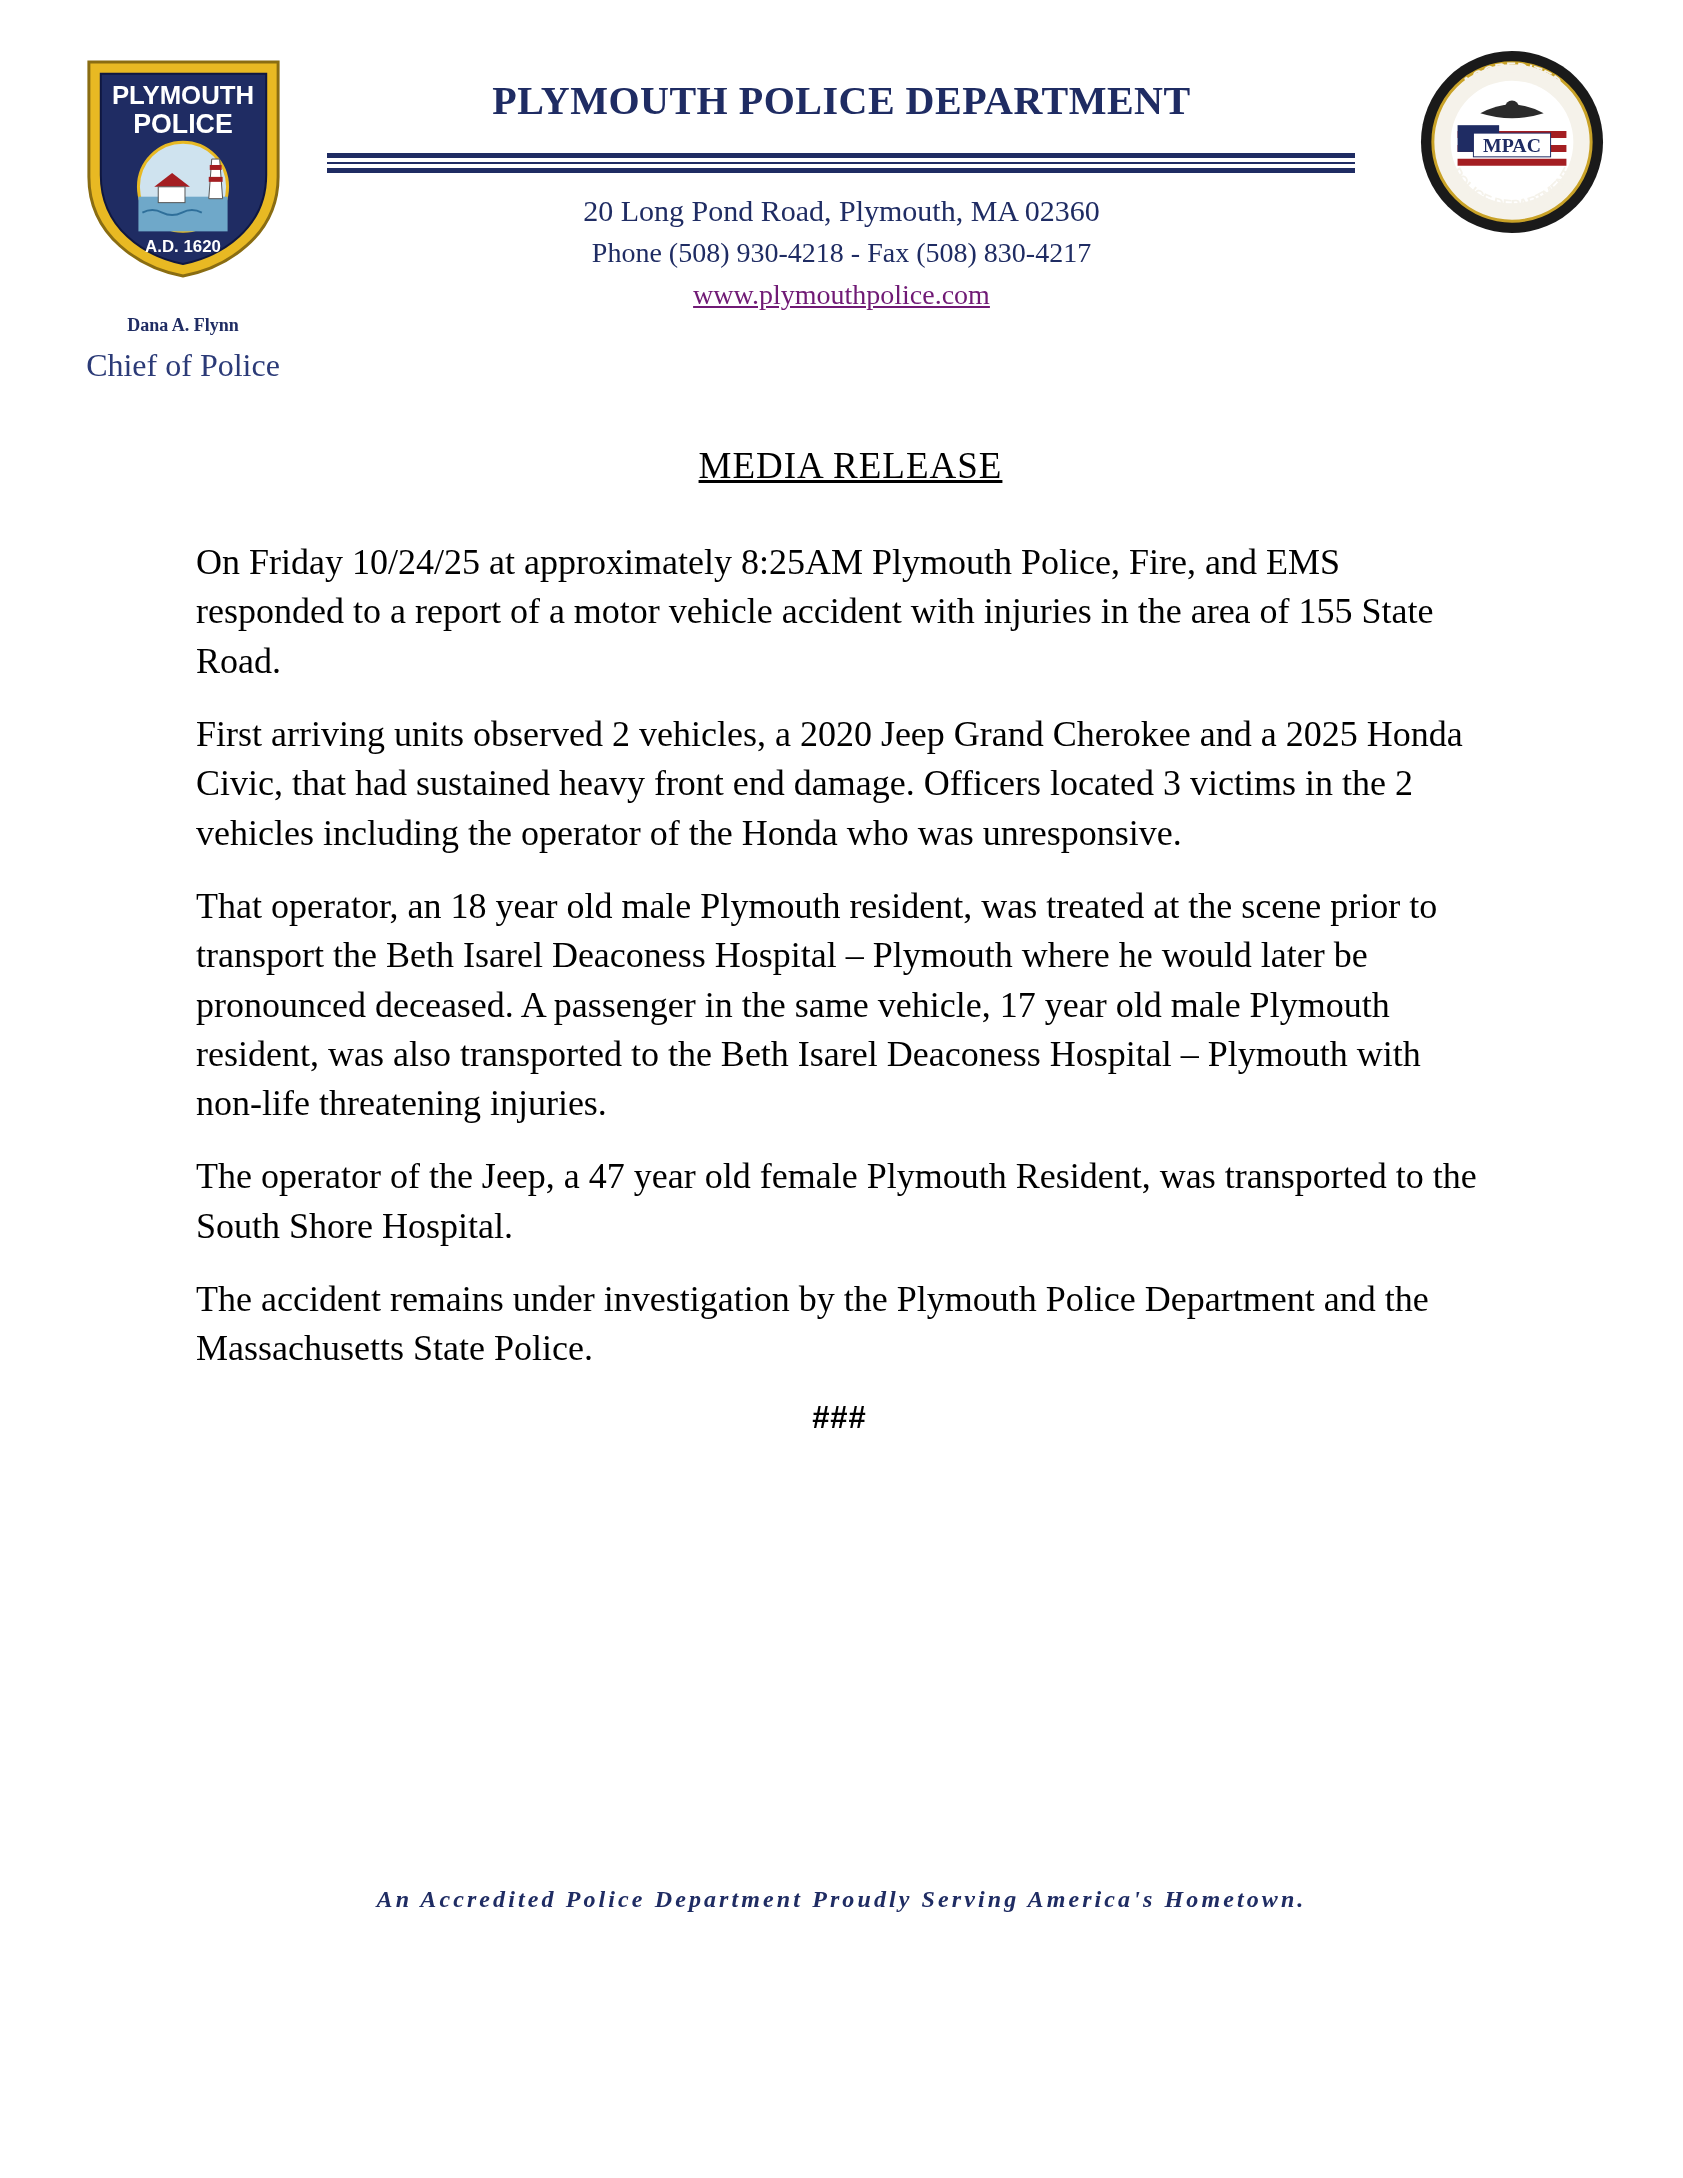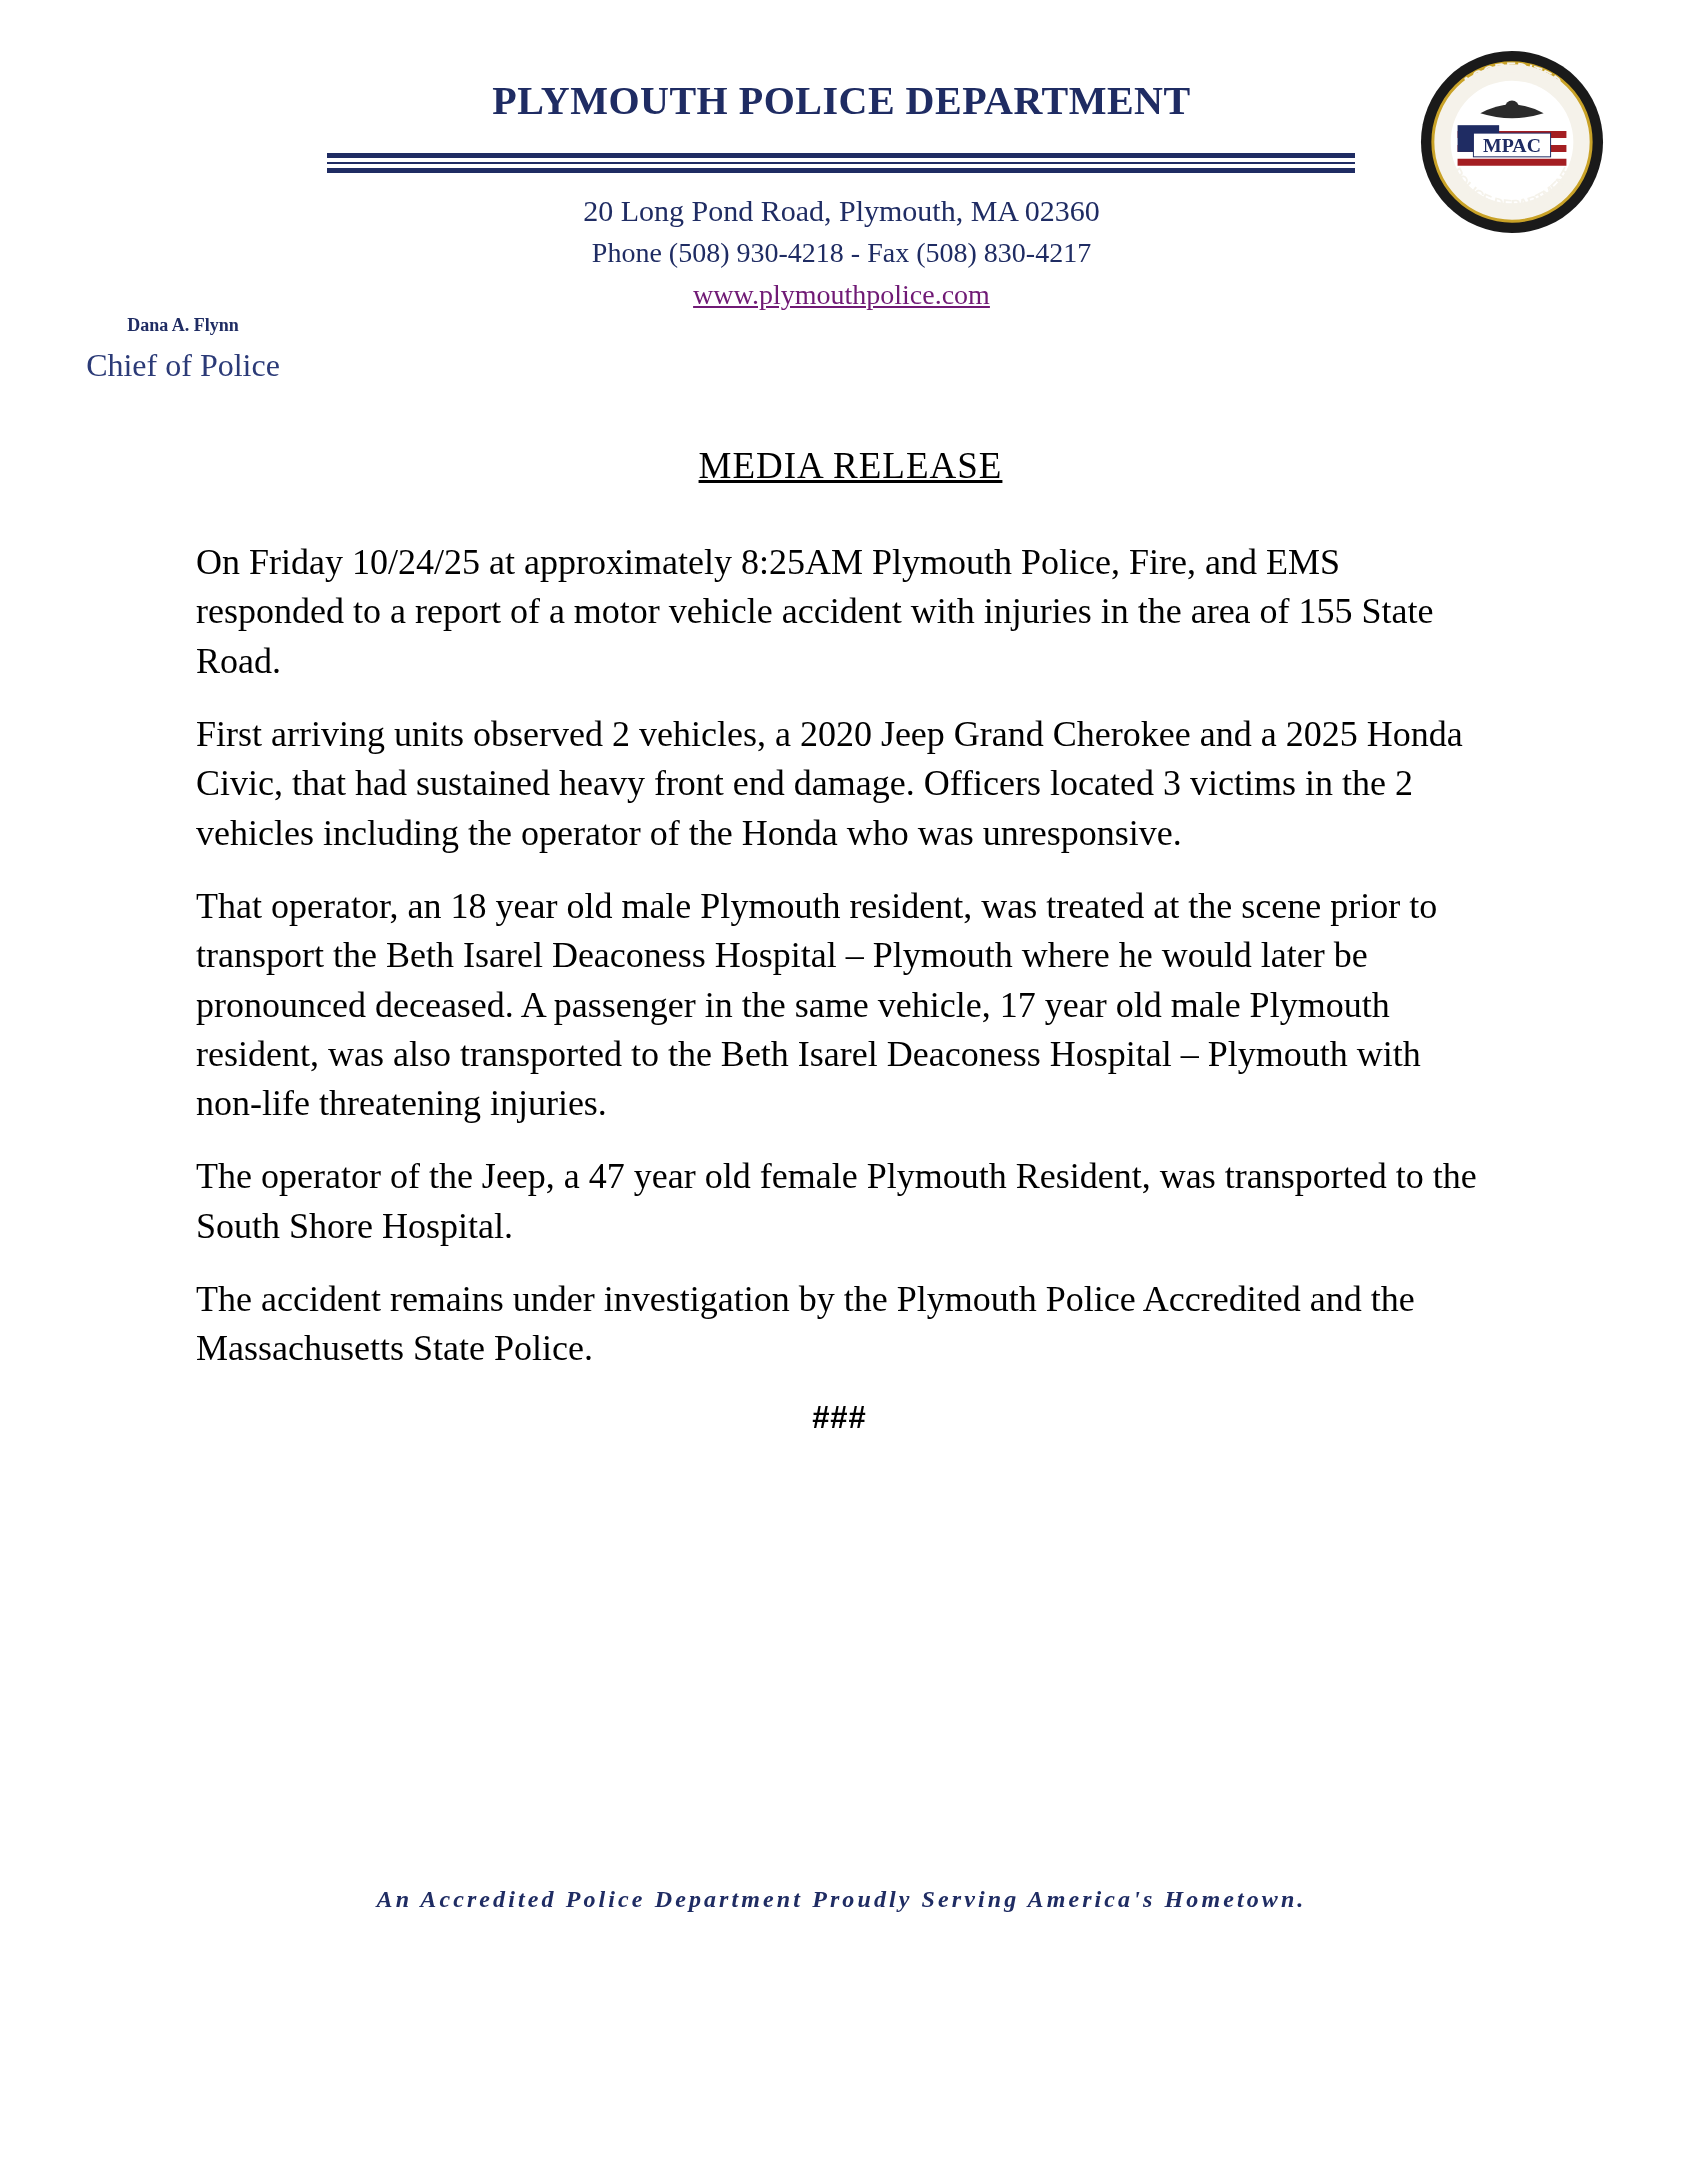--- a/index.html
+++ b/index.html
@@ -170,20 +170,42 @@
     font-family: "Liberation Serif", serif;
   }
 </style>
 </head>
 <body>
 
 <div class="page">
 
   <div class="header">
 
+    <div class="badge-left">
+      <svg viewBox="0 0 215 235" width="213" height="233" xmlns="http://www.w3.org/2000/svg">
+
+        <path d="M12 14 L203 14 L203 130 C203 190 150 222 107 230 C64 222 12 190 12 130 Z" fill="#e8b923" stroke="#8a6d12" stroke-width="3"></path>
+        <path d="M24 26 L191 26 L191 128 C191 182 146 210 107 218 C68 210 24 182 24 128 Z" fill="#1f2c63" stroke="#0f1740" stroke-width="2"></path>
+        <text x="107" y="56" font-family="Liberation Sans, sans-serif" font-size="26" font-weight="bold" fill="#ffffff" text-anchor="middle">PLYMOUTH</text>
+        <text x="107" y="86" font-family="Liberation Sans, sans-serif" font-size="27" font-weight="bold" fill="#ffffff" text-anchor="middle">POLICE</text>
+
+        <circle cx="107" cy="140" r="45" fill="#cfe3ef" stroke="#e8b923" stroke-width="3"></circle>
+        <rect x="62" y="150" width="90" height="35" fill="#6fa8c9"></rect>
+
+        <polygon points="136,112 144,112 147,152 133,152" fill="#ffffff" stroke="#555" stroke-width="1"></polygon>
+        <rect x="134" y="118" width="12" height="5" fill="#a41e22"></rect>
+        <rect x="133" y="130" width="14" height="5" fill="#a41e22"></rect>
+
+        <polygon points="78,140 96,126 114,140" fill="#a41e22"></polygon>
+        <rect x="82" y="140" width="27" height="16" fill="#ffffff" stroke="#555" stroke-width="1"></rect>
+
+        <path d="M66 166 q10 -5 20 0 t20 0 t20 0" stroke="#2f6f9a" stroke-width="2" fill="none"></path>
+        <text x="107" y="206" font-family="Liberation Sans, sans-serif" font-size="17" font-weight="bold" fill="#ffffff" text-anchor="middle">A.D. 1620</text>
+      </svg>
+    </div>
 
     <div class="chief-name">Dana A. Flynn</div>
     <div class="chief-title">Chief of Police</div>
 
     <div class="dept-title">PLYMOUTH POLICE DEPARTMENT</div>
 
     <div class="rule-group">
       <div class="rule-thick"></div>
       <div class="rule-thin"></div>
       <div class="rule-thick"></div>
@@ -223,20 +245,20 @@
     </div>
   </div>
 
   <div class="media-release">MEDIA RELEASE</div>
 
   <div class="content">
     <p>On Friday 10/24/25 at approximately 8:25AM Plymouth Police, Fire, and EMS responded to a report of a motor vehicle accident with injuries in the area of 155 State Road.</p>
     <p>First arriving units observed 2 vehicles, a 2020 Jeep Grand Cherokee and a 2025 Honda Civic,  that had sustained heavy front end damage.  Officers located 3 victims in the 2 vehicles including the operator of the Honda who was unresponsive.</p>
     <p>That operator, an 18 year old  male Plymouth resident, was treated at the scene prior to transport the Beth Isarel Deaconess Hospital – Plymouth where he would later be pronounced deceased.   A passenger in the same vehicle,  17 year old male Plymouth resident, was also transported to the Beth Isarel Deaconess Hospital – Plymouth with non-life threatening injuries.</p>
     <p>The operator of the Jeep, a 47 year old female Plymouth Resident, was transported to the South Shore Hospital.</p>
-    <p>The accident remains under investigation by the Plymouth Police Accredited and the Massachusetts State Police.</p>
+    <p>The accident remains under investigation by the Plymouth Police Department and the Massachusetts State Police.</p>
     <div class="endmark">###</div>
   </div>
 
   <div class="footer">An Accredited Police Department Proudly Serving America's Hometown.</div>
 
 </div>
 
 
 </body></html>

